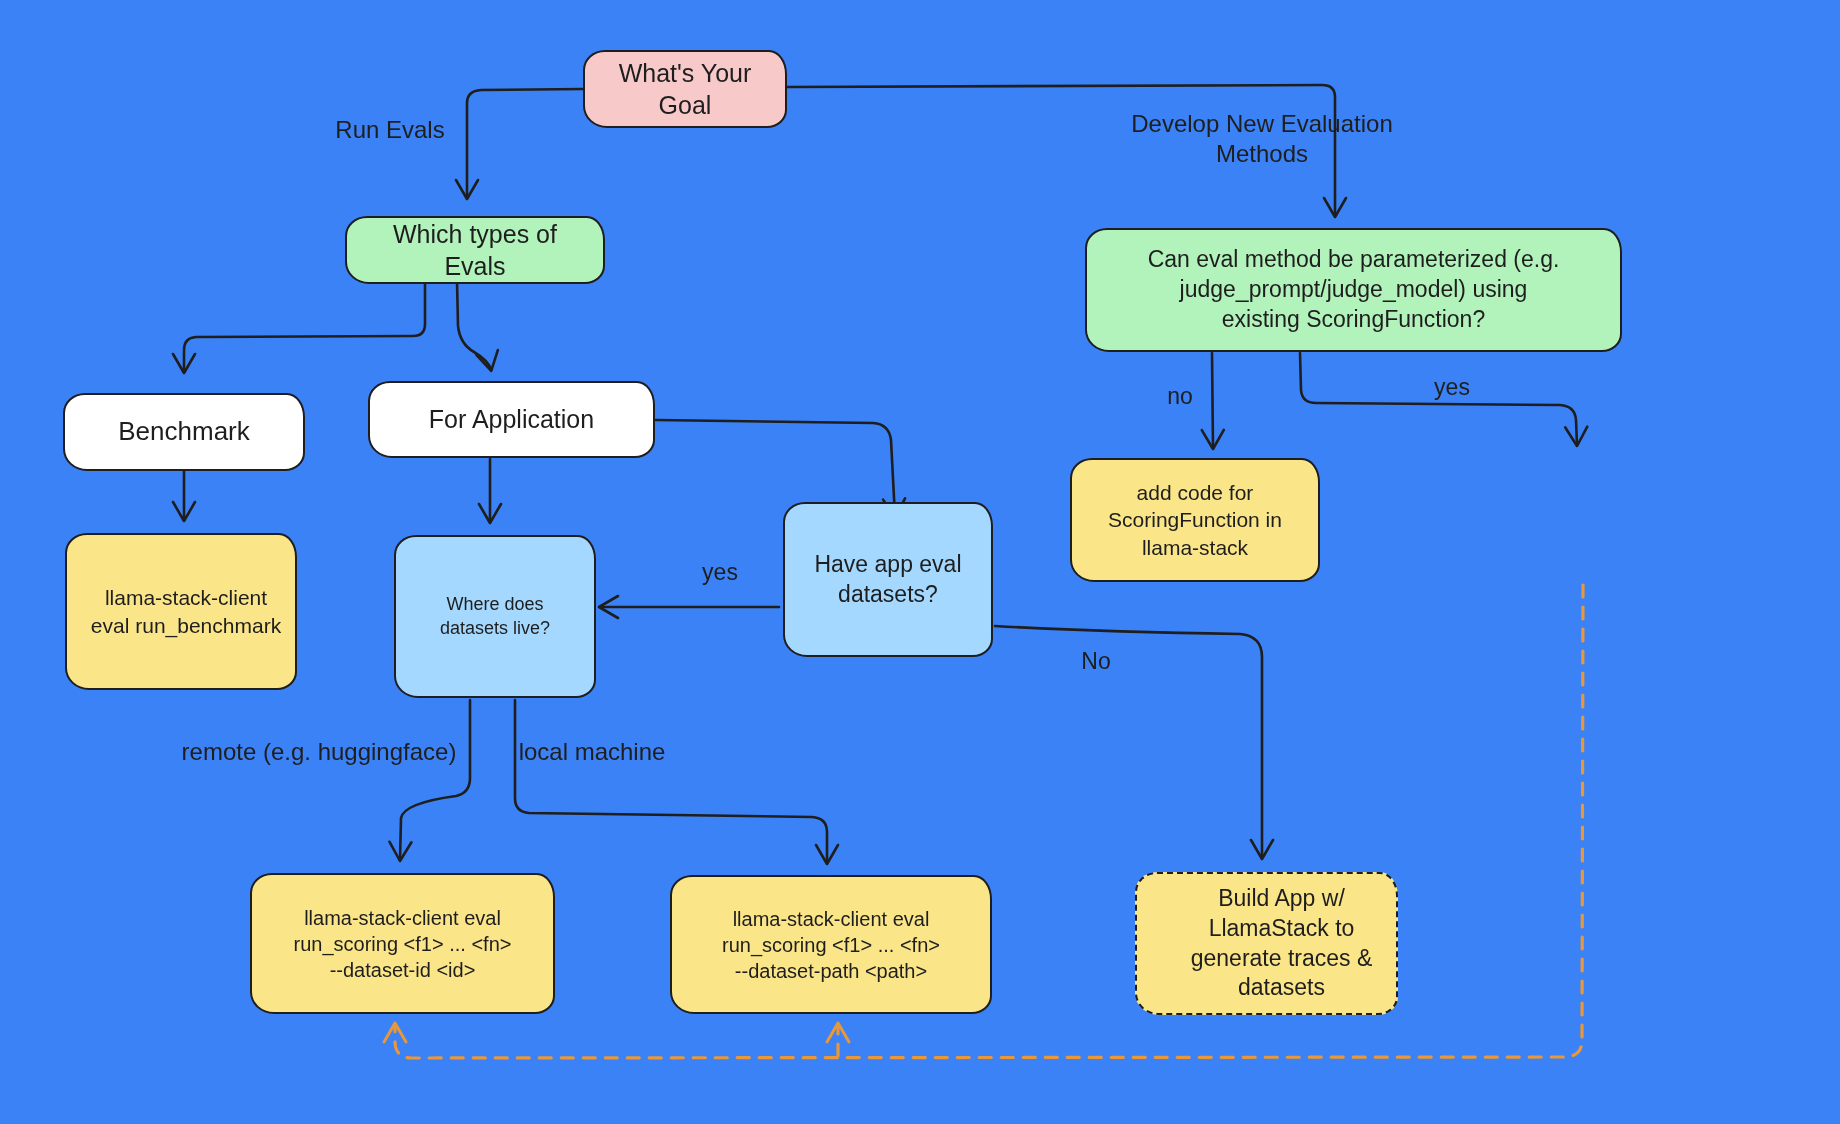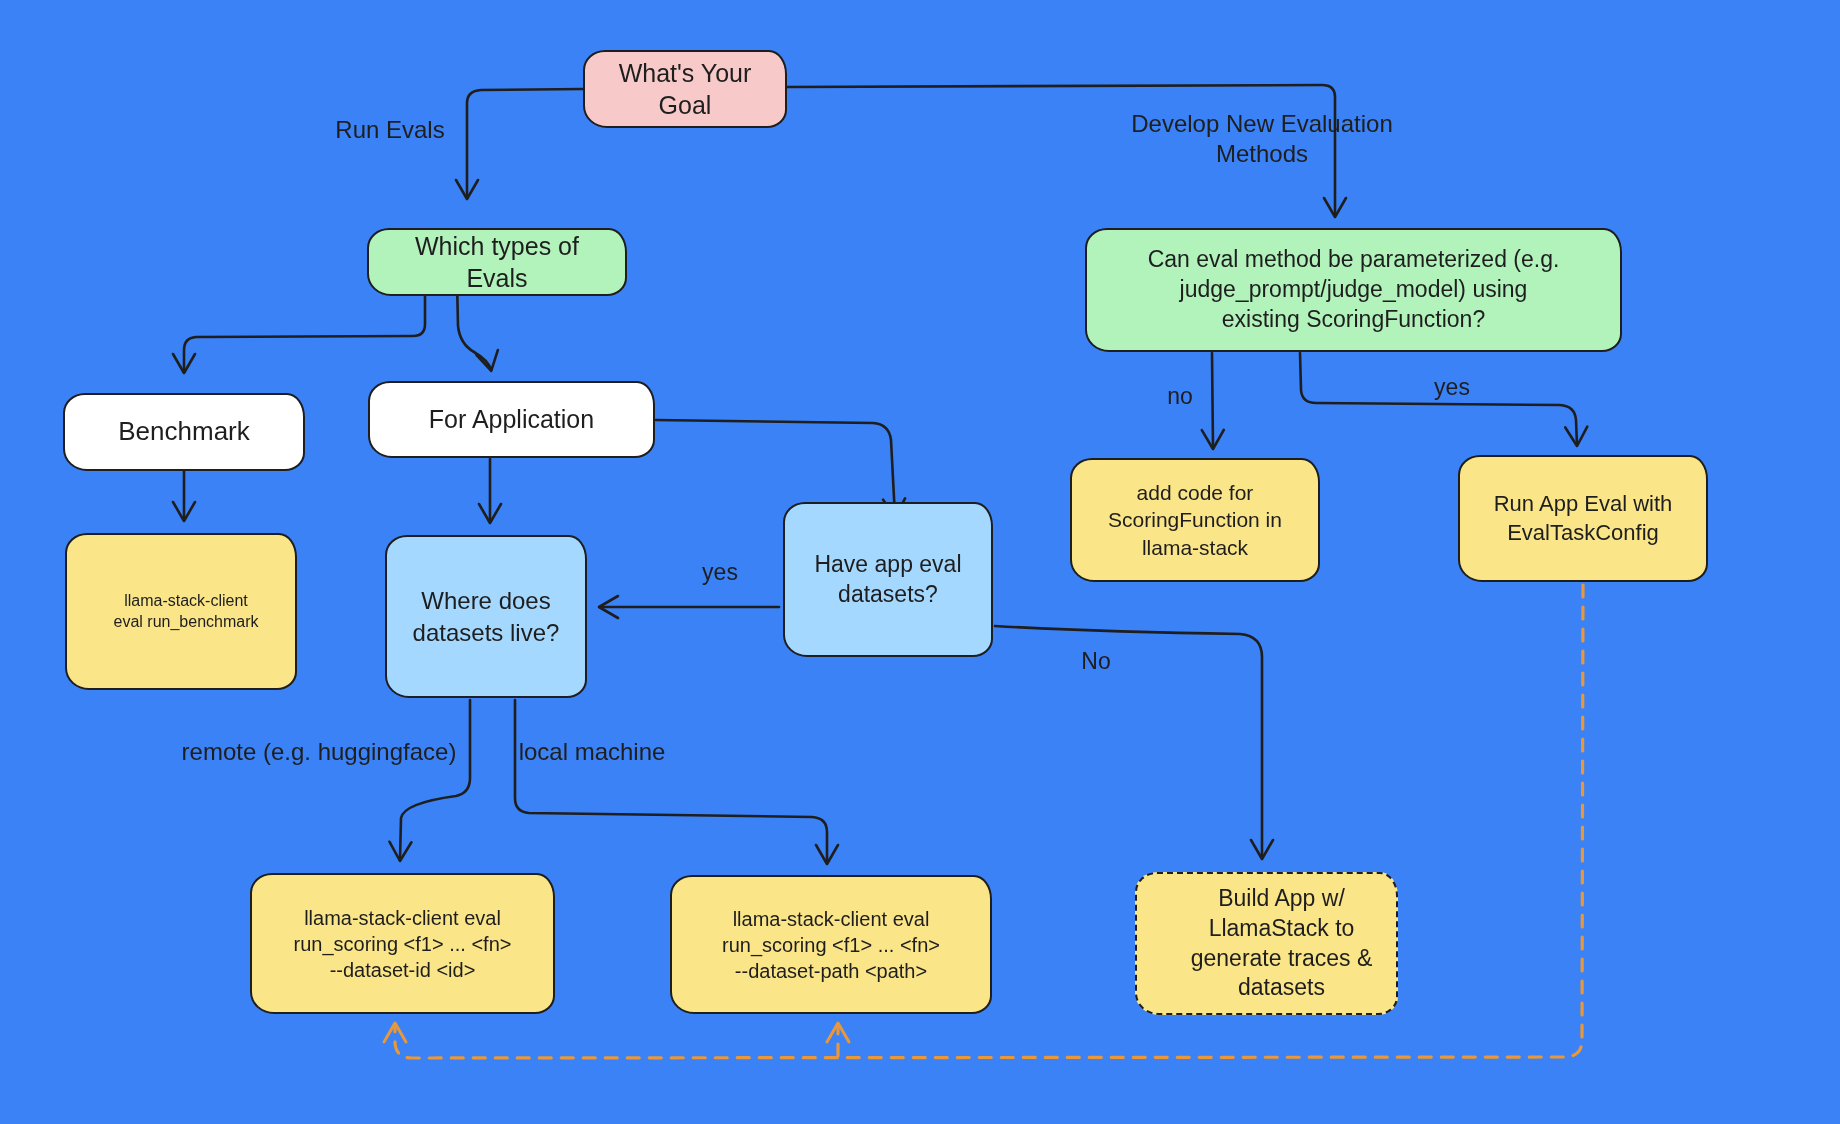--- a/index.html
+++ b/index.html
@@ -52,46 +52,44 @@
     <path class="edge" d="M 1300 353 L 1301 390 Q 1302 403 1316 403 L 1560 405 Q 1575 406 1576 420 L 1577 445" marker-end="url(#ah-black)"></path>
     <path class="edge" d="M 470 700 L 470 778 Q 470 793 456 796 Q 404 803 401 818 L 400 860" marker-end="url(#ah-black)"></path>
     <path class="edge" d="M 515 700 L 515 798 Q 515 812 529 813 L 812 817 Q 827 818 827 832 L 827 863" marker-end="url(#ah-black)"></path>
     <path class="edge orange" d="M 1583 585 L 1582 1040 Q 1582 1056 1566 1057 L 412 1058 Q 396 1058 395 1043 L 395 1024" marker-end="url(#ah-orange)"></path>
     <path class="edge orange" d="M 838 1056 L 838 1024" marker-end="url(#ah-orange)"></path>
   </svg>
 
   <div class="node" style="left: 583px; top: 50px; width: 204px; height: 78px; font-size: 25px; background-color: rgb(248, 201, 201);">What's Your
 Goal</div>
 
-  <div class="node" style="left: 345px; top: 228px; width: 260px; height: 68px; font-size: 25px; background-color: rgb(178, 242, 187); margin-left: 22px;">Which types of
+  <div class="node" style="left: 345px; top: 216px; width: 260px; height: 68px; font-size: 25px; background-color: rgb(178, 242, 187);">Which types of
 Evals</div>
 
   <div class="node" style="left: 63px; top: 393px; width: 242px; height: 78px; font-size: 26px; background-color: rgb(255, 255, 255);">Benchmark</div>
 
   <div class="node" style="left: 368px; top: 381px; width: 287px; height: 77px; font-size: 25px; background-color: rgb(255, 255, 255);">For Application</div>
 
-  <div class="node" style="left: 65px; top: 533px; width: 232px; height: 157px; font-size: 16px; background-color: rgb(250, 229, 136); padding-left: 20px;">llama-stack-client
+  <div class="node" style="left: 65px; top: 533px; width: 232px; height: 157px; font-size: 21px; background-color: rgb(250, 229, 136); padding-left: 20px;">llama-stack-client
 eval run_benchmark</div>
 
-  <div class="node" style="left: 385px; top: 535px; width: 202px; height: 163px; font-size: 24px; background-color: rgb(165, 216, 255);">Where does
+  <div class="node" style="left: 394px; top: 535px; width: 202px; height: 163px; font-size: 18px; background-color: rgb(165, 216, 255);">Where does
 datasets live?</div>
 
   <div class="node" style="left: 783px; top: 502px; width: 210px; height: 155px; font-size: 23px; background-color: rgb(165, 216, 255);">Have app eval
 datasets?</div>
 
   <div class="node" style="left: 1085px; top: 228px; width: 537px; height: 124px; font-size: 23px; background-color: rgb(178, 242, 187); text-align: center;">Can eval method be parameterized (e.g.
 judge_prompt/judge_model) using
 existing ScoringFunction?</div>
 
   <div class="node" style="left: 1070px; top: 458px; width: 250px; height: 124px; font-size: 21px; background-color: rgb(250, 229, 136);">add code for
 ScoringFunction in
 llama-stack</div>
 
-  <div class="node" style="left: 1458px; top: 455px; width: 250px; height: 127px; font-size: 22px; background-color: rgb(250, 229, 136);">Run App Eval with
-EvalTaskConfig</div>
 
   <div class="node" style="left: 250px; top: 873px; width: 305px; height: 141px; font-size: 20px; background-color: rgb(250, 229, 136);">llama-stack-client eval
 run_scoring &lt;f1&gt; ... &lt;fn&gt;
 --dataset-id &lt;id&gt;</div>
 
   <div class="node" style="left: 670px; top: 875px; width: 322px; height: 139px; font-size: 20px; background-color: rgb(250, 229, 136);">llama-stack-client eval
 run_scoring &lt;f1&gt; ... &lt;fn&gt;
 --dataset-path &lt;path&gt;</div>
 
   <div class="node dashed" style="left: 1135px; top: 872px; width: 263px; height: 143px; font-size: 23px; background-color: rgb(250, 229, 136); padding-left: 40px;">Build App w/

